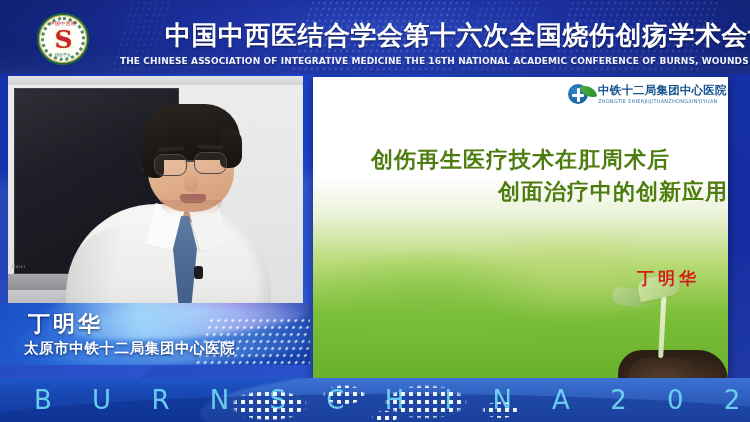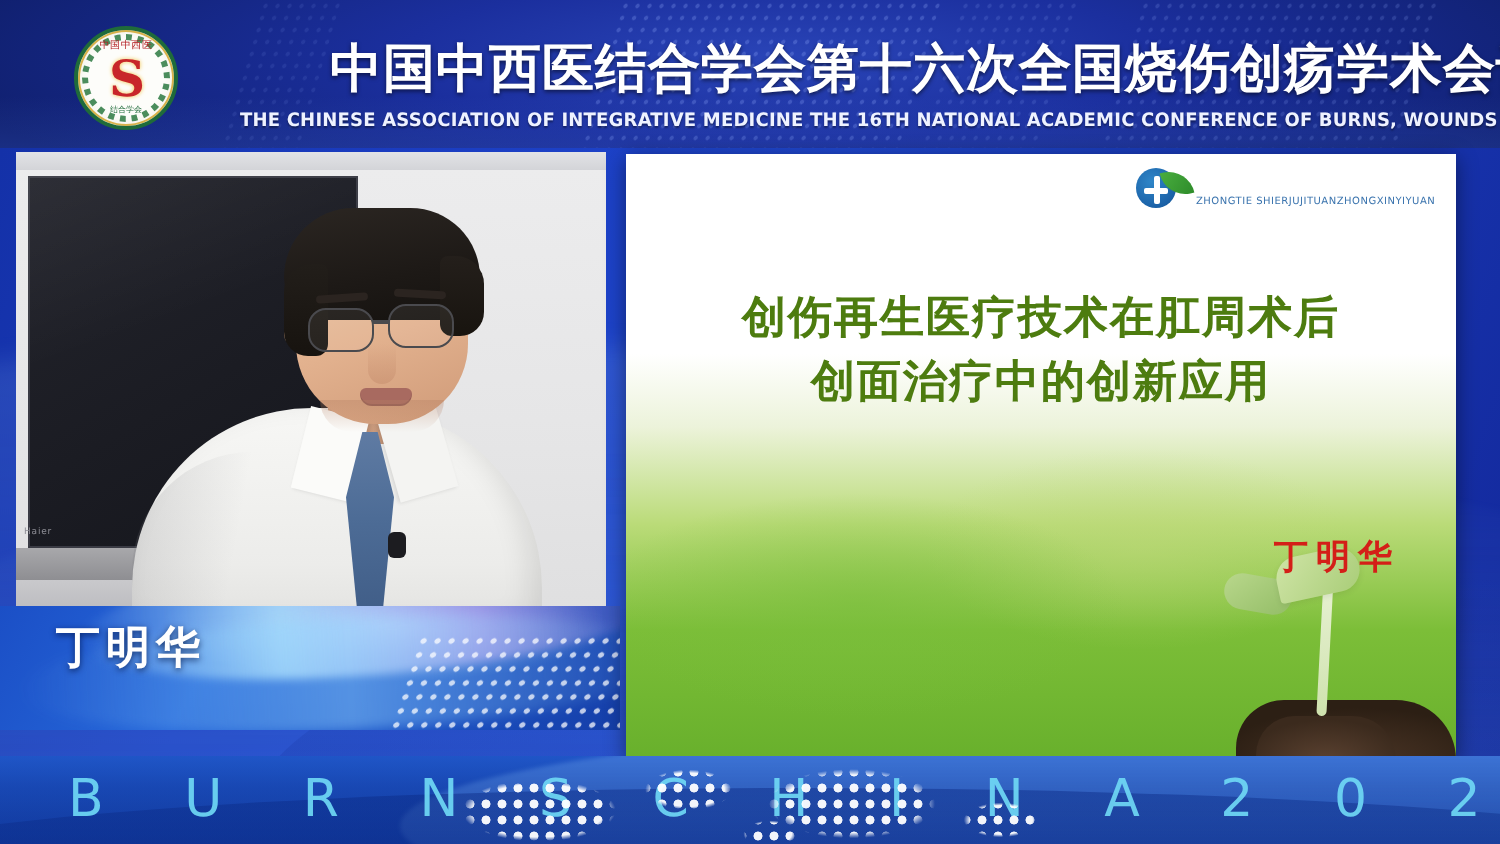--- a/index.html
+++ b/index.html
@@ -339,21 +339,21 @@
     white-space:nowrap;
   }
   #sl-title{
     position:absolute; left:0; top:66px; width:415px;
     text-align:center;
     color:#4d7c0f;
     font-size:22px; font-weight:bold; line-height:32px;
     letter-spacing:1px;
     font-family:"DejaVu Serif","Liberation Serif",serif;
   }
-  #sl-title .l2{ display:block; }
+  #sl-title .l2{ display:block;text-align:right; }
   #sl-presenter{
     position:absolute; right:28px; top:190px;
     color:#d41f18; font-size:17px; font-weight:bold; letter-spacing:4px;
     font-family:"DejaVu Serif","Liberation Serif",serif;
   }
   
   .sprout-soil{
     position:absolute; right:0px; bottom:0px; width:110px; height:30px;
     background:radial-gradient(ellipse 70px 26px at 55% 100%, #4a3425 0%, #3a291c 55%, #2c1f14 100%);
     border-radius:40px 50px 0 0;
@@ -491,38 +491,40 @@
     <div class="p-chin-shade"></div>
     <div class="p-mic"></div>
   </div>
 
   <div id="nameplate">
     <div class="np-bg"></div>
     <div class="np-swoosh"></div>
     <div class="np-swoosh2"></div>
     <div class="np-dots"></div>
     <div id="np-name">丁明华</div>
+    <div id="np-org">太原市中铁十二局集团中心医院</div>
   </div>
 
   <div id="slide">
     <div class="sl-white"></div>
     <div class="sl-green"></div>
 
     <div class="sprout-soil"></div>
     <div class="sprout-soil2"></div>
     <div class="sprout-stem"></div>
     <div class="sprout-leaf-l"></div>
     <div class="sprout-leaf-r"></div>
 
     <div id="sl-logo">
       <div class="slg-mark">
         <div class="slg-cross-v"></div>
         <div class="slg-cross-h"></div>
       </div>
       <div class="slg-leaf"></div>
+      <div class="slg-cn">中铁十二局集团中心医院</div>
       <div class="slg-py">ZHONGTIE SHIERJUJITUANZHONGXINYIYUAN</div>
     </div>
 
     <div id="sl-title">
       <span class="l1">创伤再生医疗技术在肛周术后</span>
       <span class="l2">创面治疗中的创新应用</span>
     </div>
 
     <div id="sl-presenter">丁明华</div>
   </div>

